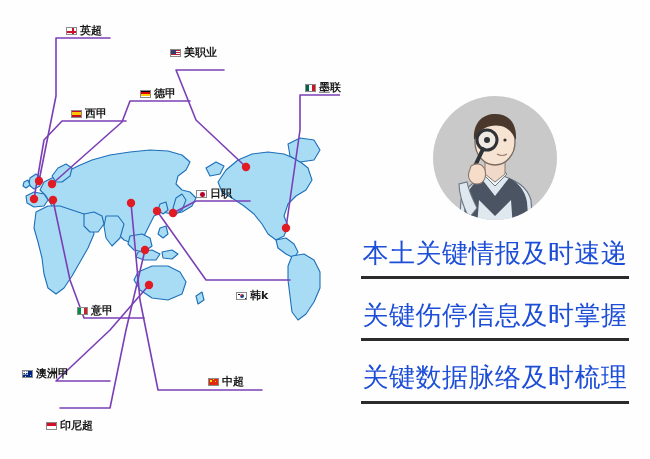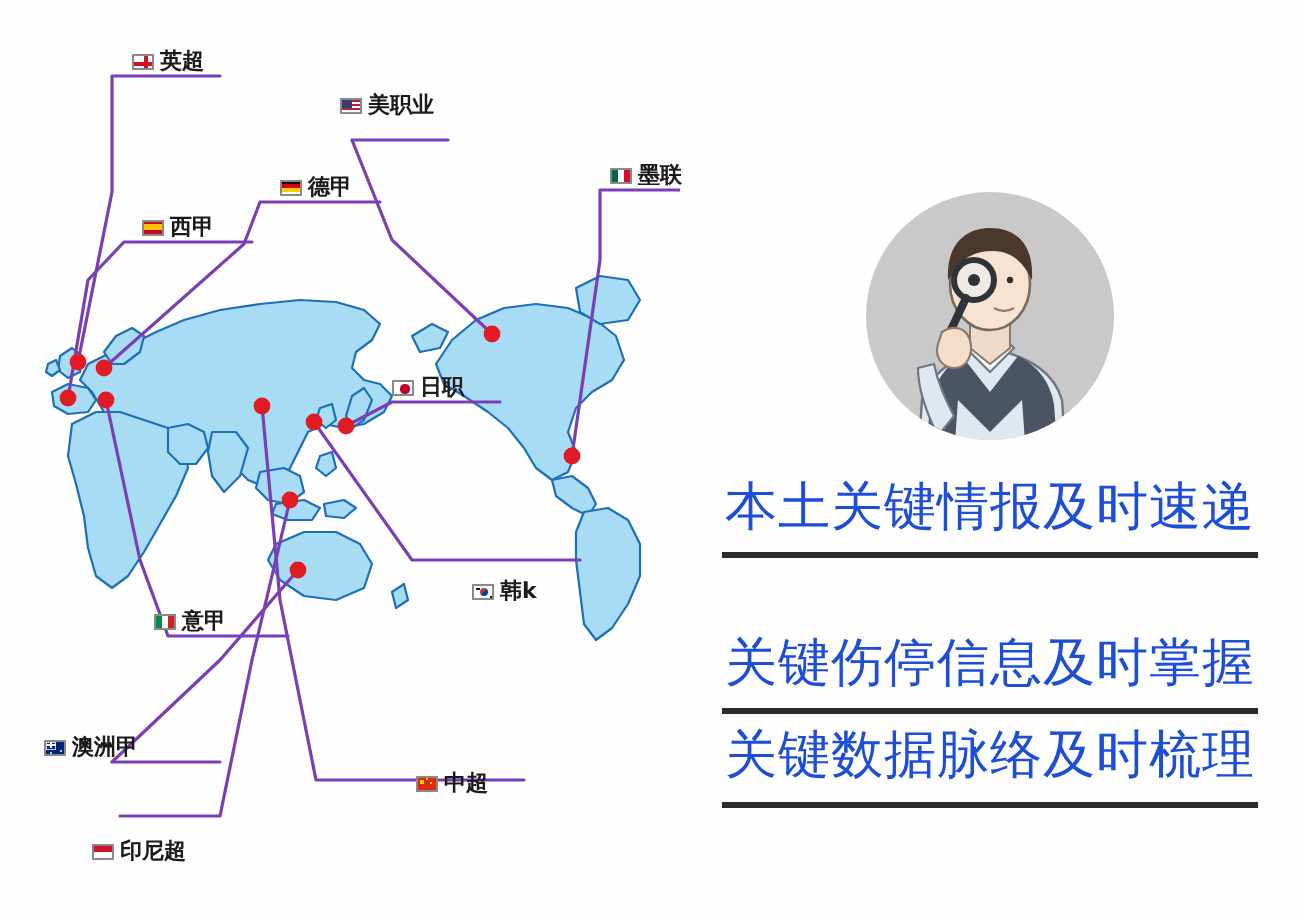--- a/index.html
+++ b/index.html
@@ -95,21 +95,21 @@
   }
 
   .tagline-block{position:absolute;left:0;width:310px;}
   .tagline{
     font-family:Liberation Mono, monospace;
     font-size:26px;color:#1d4ed8;letter-spacing:0.5px;white-space:nowrap;
     text-align:center;font-weight:normal;
   }
   .rule{height:3px;background:#2b2b2b;margin:5px auto 0 auto;width:268px;}
   #tl1{top:236px;}
-  #tl2{top:314px;}
+  #tl2{top:298px;}
   #tl3{top:360px;}
   #tl3 .rule{margin-top:6px;}
 </style>
 </head>
 <body>
 
 <div id="poster">
 
   <div id="map-panel">
 
@@ -267,21 +267,21 @@
       <span class="flag f-aus">
           <i class="u"></i>
           <i class="x1"></i>
           <i class="x2"></i>
           <i class="st"></i>
           <i class="st2"></i>
         </span>
       <span class="txt">澳洲甲</span>
     </div>
 
-    <div class="map-label" style="left:208px;top:386px;">
+    <div class="map-label" style="left:208px;top:376px;">
       <span class="flag f-chn">
           <i class="s"></i>
           <i class="t"></i>
           <i class="u"></i>
         </span>
       <span class="txt">中超</span>
     </div>
 
     <div class="map-label" style="left:46px;top:420px;">
       <span class="flag f-idn">

